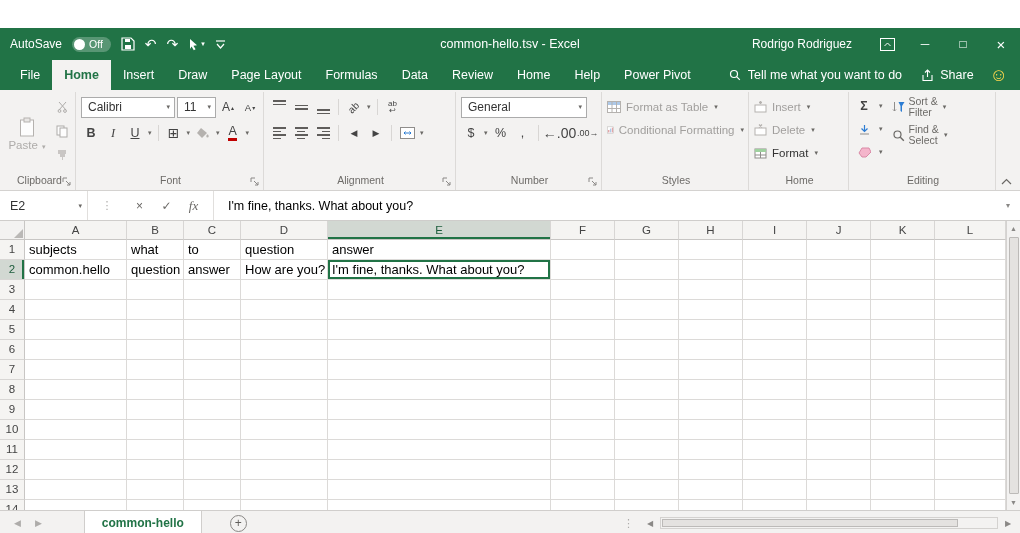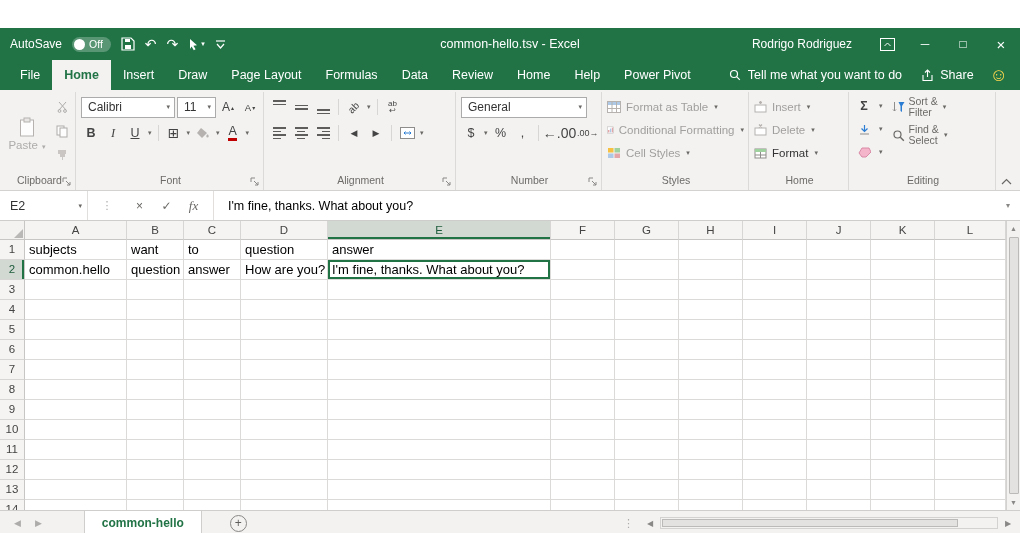--- a/index.html
+++ b/index.html
@@ -418,30 +418,20 @@
         <div class="stylerow txt-dis">
           <svg width="14" height="14" viewBox="0 0 14 14">
               <rect x=".5" y=".5" width="13" height="13" fill="#fff" stroke="#b5b2af"></rect>
               <rect x="2" y="7" width="3" height="5" fill="#e4a6a8"></rect>
               <rect x="6" y="4" width="3" height="8" fill="#aec9e8"></rect>
               <rect x="10" y="2" width="2.5" height="10" fill="#e4a6a8"></rect>
             </svg>
           <span>Conditional Formatting</span>
           <span class="chev">▾</span>
         </div>
-        <div class="stylerow txt-dis">
-          <svg width="14" height="12" viewBox="0 0 14 12">
-              <rect x="1" y="1" width="5.5" height="4.5" fill="#f6c142"></rect>
-              <rect x="7.5" y="1" width="5.5" height="4.5" fill="#9fd19f"></rect>
-              <rect x="1" y="6.5" width="5.5" height="4.5" fill="#aec9e8"></rect>
-              <rect x="7.5" y="6.5" width="5.5" height="4.5" fill="#e4a6a8"></rect>
-            </svg>
-          <span>Cell Styles</span>
-          <span class="chev">▾</span>
-        </div>
       </div>
       <div class="rg-label"><span>Styles</span></div>
     </div>
 
     <div class="rgroup" style="width:100px">
       <div class="rg-body col" style="gap:1px">
         <div class="cellsrow txt-dis">
           <svg width="13" height="12" viewBox="0 0 13 12">
               <rect x="1" y="4" width="11" height="7" fill="#fff" stroke="#b5b2af"></rect>
               <path d="M6.5 0v3M5 1.5h3" stroke="#b5b2af" stroke-width="1.3"></path>
@@ -561,21 +551,21 @@
             <div class="colhead" style="width: 64px;">I</div>
             <div class="colhead" style="width: 64px;">J</div>
             <div class="colhead" style="width: 64px;">K</div>
             <div class="colhead" style="width: 71px;">L</div>
           </div>
       </div>
       <div id="grid-body">
           <div class="grow">
             <div class="rowhead">1</div>
             <div class="cell" style="width: 102px;">subjects</div>
-            <div class="cell" style="width: 57px;">want</div>
+            <div class="cell" style="width: 57px;">what</div>
             <div class="cell" style="width: 57px;">to</div>
             <div class="cell" style="width: 87px;">question</div>
             <div class="cell" style="width: 223px;">answer</div>
             <div class="cell" style="width: 64px;"></div>
             <div class="cell" style="width: 64px;"></div>
             <div class="cell" style="width: 64px;"></div>
             <div class="cell" style="width: 64px;"></div>
             <div class="cell" style="width: 64px;"></div>
             <div class="cell" style="width: 64px;"></div>
             <div class="cell" style="width: 71px;"></div>

